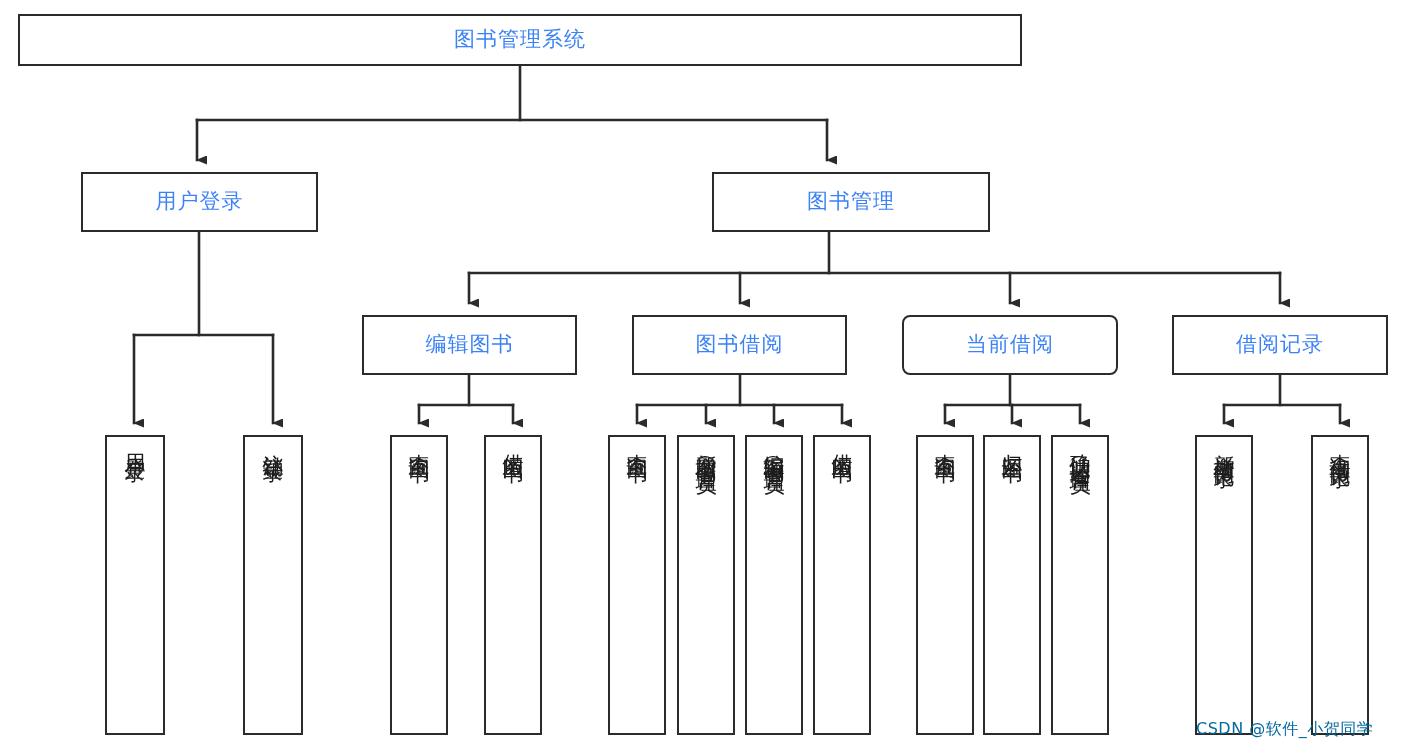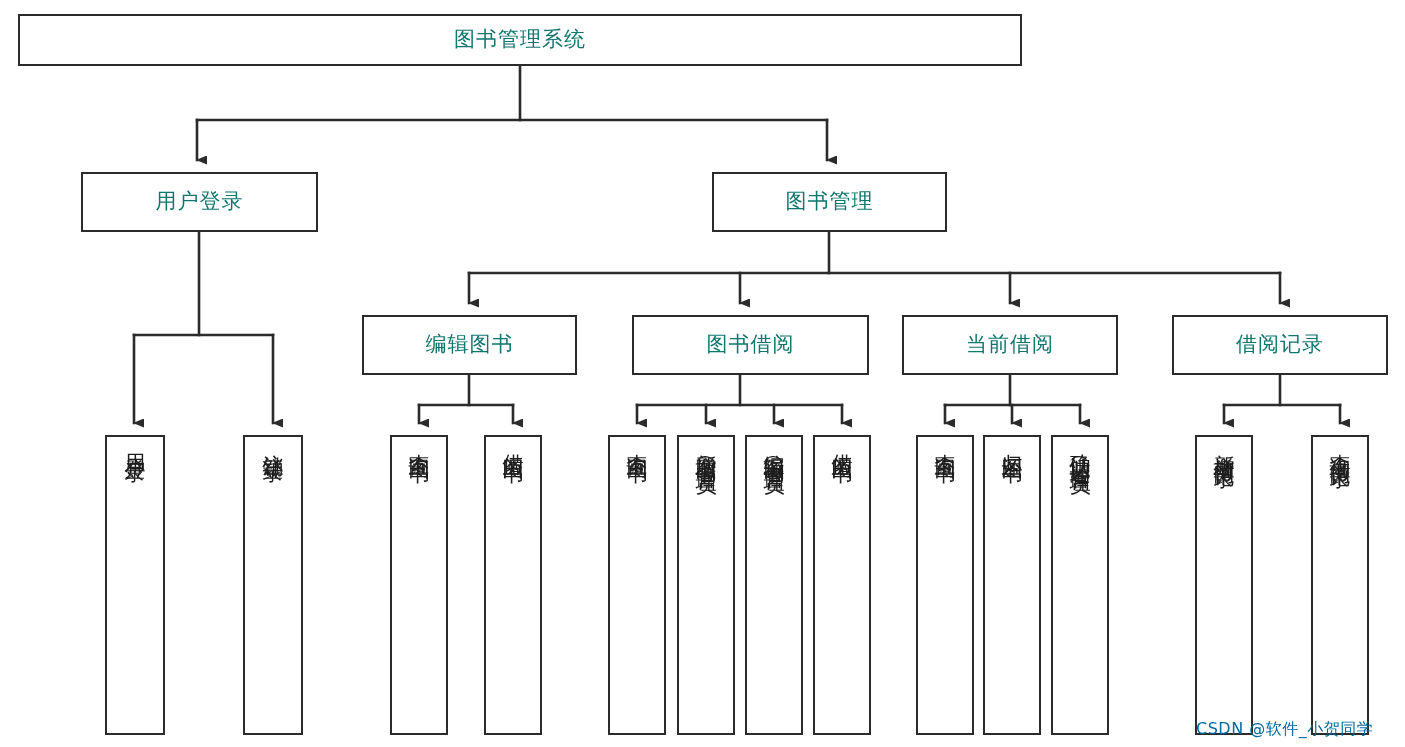--- a/index.html
+++ b/index.html
@@ -30,21 +30,21 @@
     position: absolute;
     box-sizing: border-box;
     background: #ffffff;
     border: 2px solid #2b2b2b;
     display: flex;
     align-items: center;
     justify-content: center;
   }
   .node-label-h {
     font-size: 21px;
-    color: #0f766e;
+    color: #3b82f6;
     letter-spacing: 1px;
     line-height: 1.1;
     white-space: nowrap;
   }
   .node-box.vertical {
     align-items: flex-start;
     justify-content: center;
     padding-top: 0;
   }
   .node-label-v {
@@ -135,31 +135,31 @@
     </g>
   </svg>
 
   <div class="node-box" style="left: 18px; top: 14px; width: 1004px; height: 52px;">
     <span class="node-label-h">图书管理系统</span>
   </div>
 
   <div class="node-box" style="left: 81px; top: 172px; width: 237px; height: 60px;">
     <span class="node-label-h">用户登录</span>
   </div>
-  <div class="node-box" style="left: 712px; top: 172px; width: 235px; height: 60px;">
+  <div class="node-box" style="left: 712px; top: 172px; width: 278px; height: 60px;">
     <span class="node-label-h">图书管理</span>
   </div>
 
   <div class="node-box" style="left: 362px; top: 315px; width: 215px; height: 60px;">
     <span class="node-label-h">编辑图书</span>
   </div>
-  <div class="node-box" style="left: 632px; top: 315px; width: 237px; height: 60px;">
+  <div class="node-box" style="left: 632px; top: 315px; width: 215px; height: 60px;">
     <span class="node-label-h">图书借阅</span>
   </div>
-  <div class="node-box" style="left: 902px; top: 315px; width: 216px; height: 60px;">
+  <div class="node-box" style="left: 902px; top: 315px; width: 216px; height: 60px; border-radius: 8px;">
     <span class="node-label-h">当前借阅</span>
   </div>
   <div class="node-box" style="left: 1172px; top: 315px; width: 216px; height: 60px; font-family: Liberation Serif, serif;">
     <span class="node-label-h">借阅记录</span>
   </div>
 
   <div class="node-box vertical" style="left: 105px; top: 435px; width: 60px; height: 300px;">
     <span class="node-label-v">用户登录</span>
   </div>
   <div class="node-box vertical" style="left: 243px; top: 435px; width: 60px; height: 300px;">

